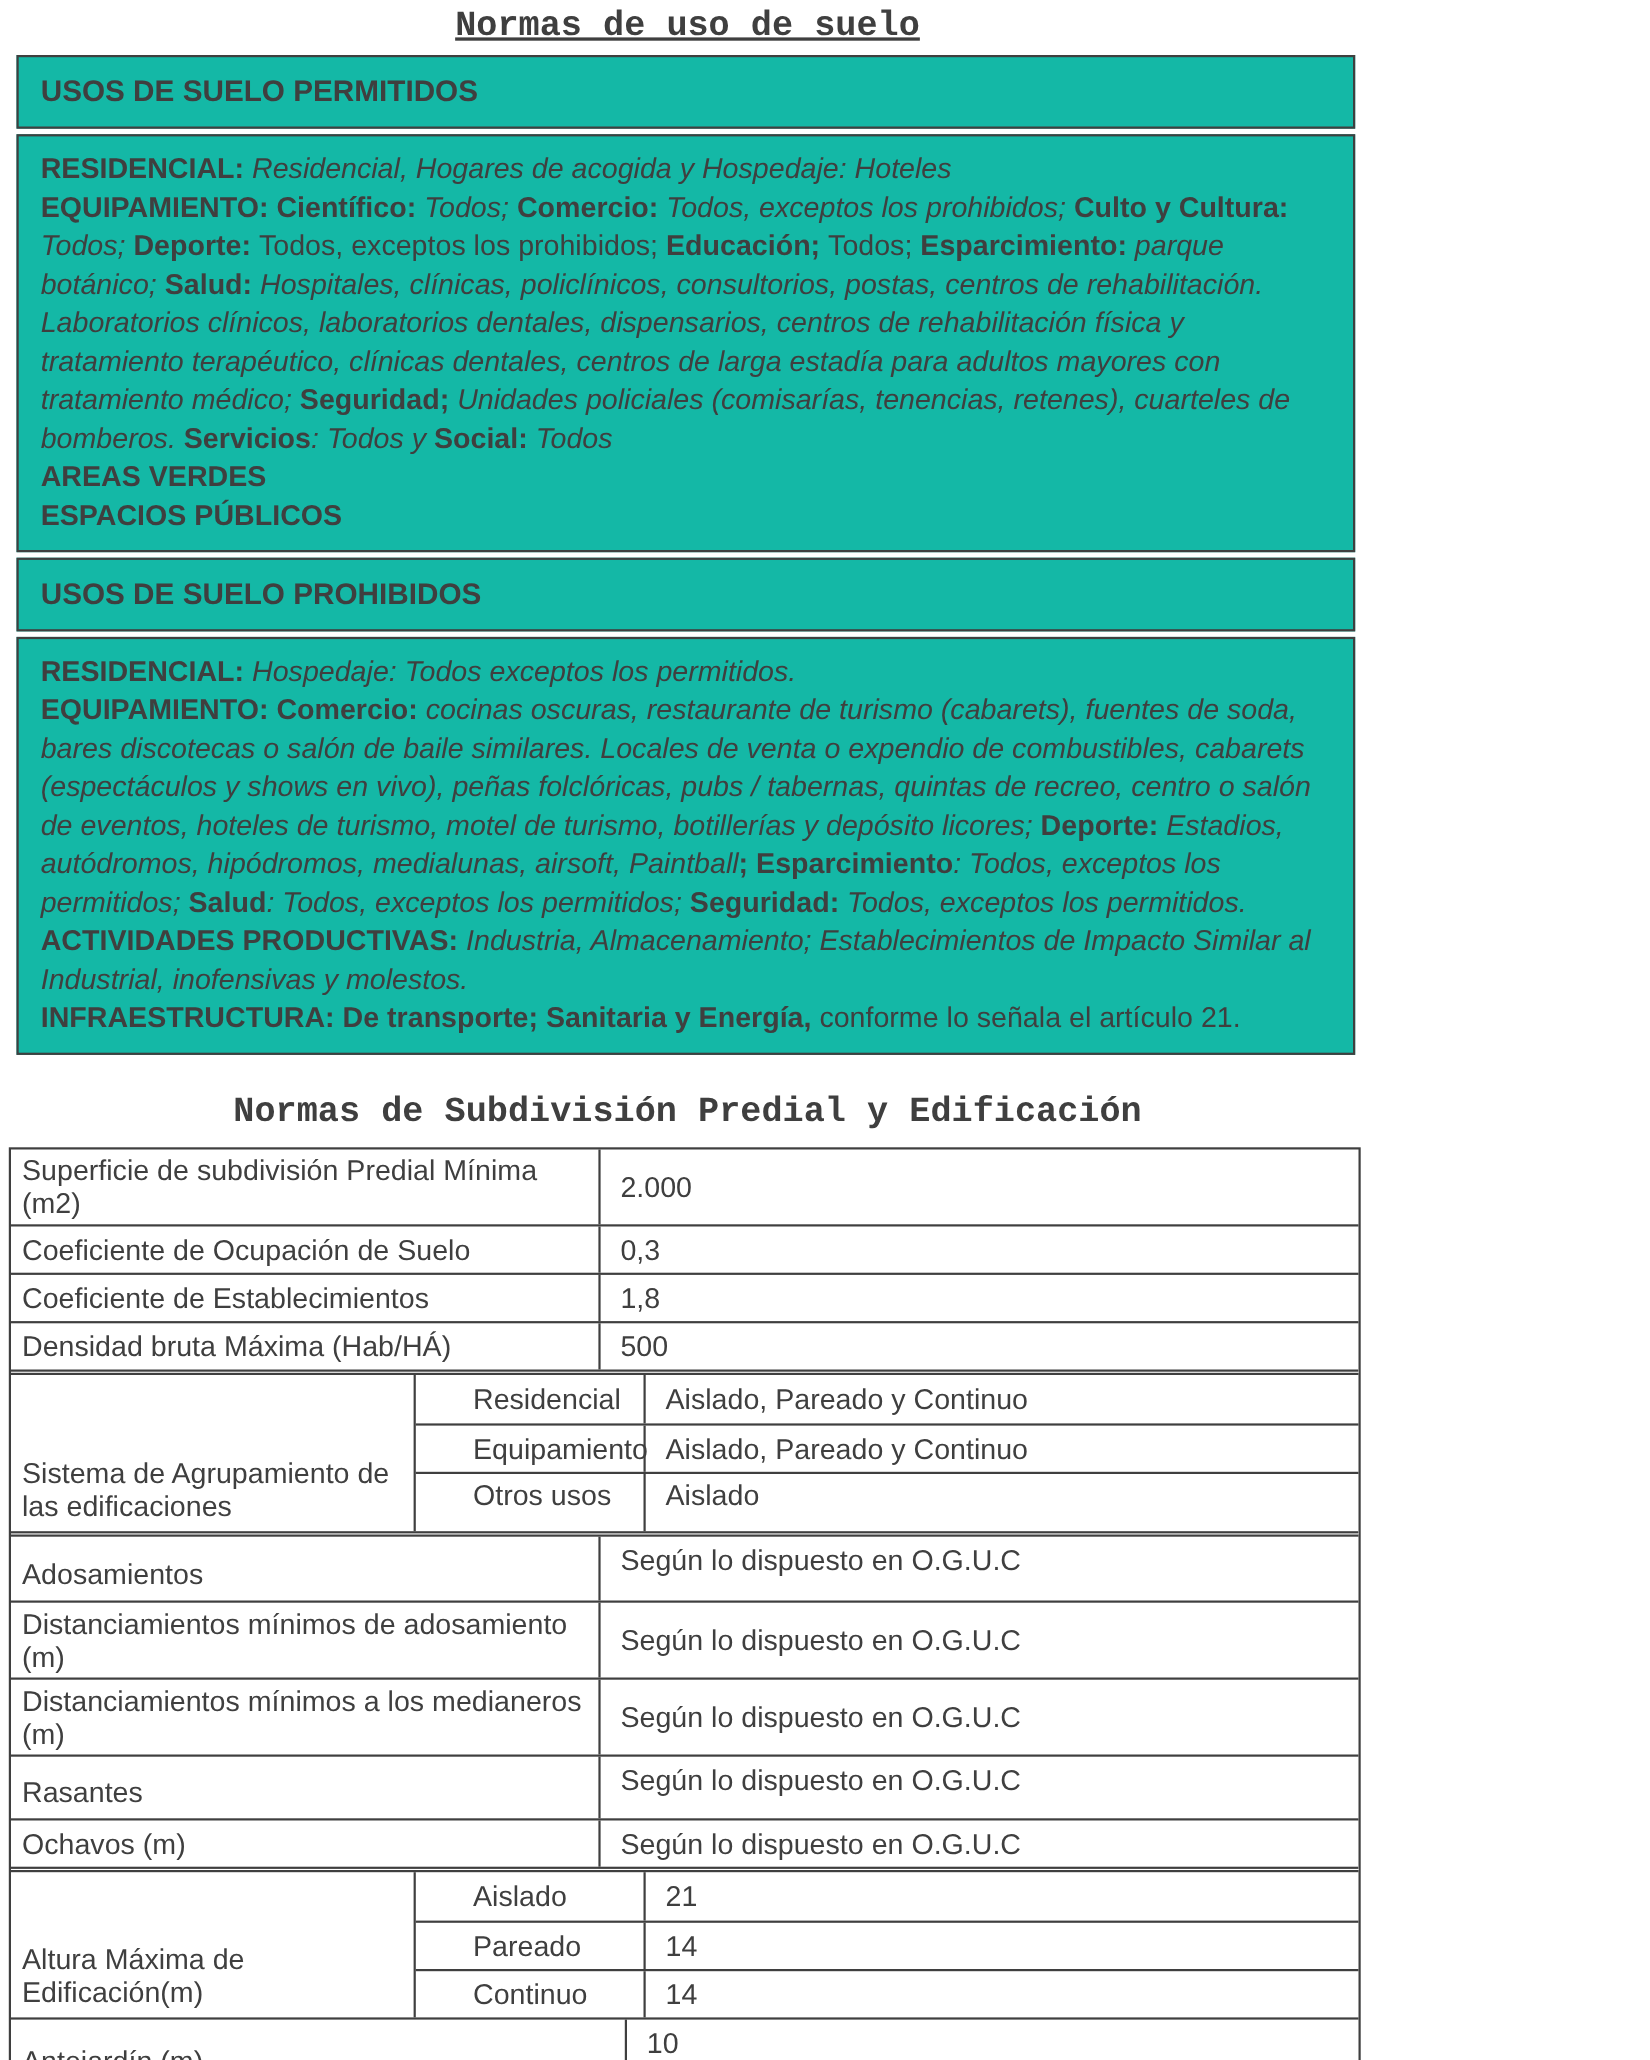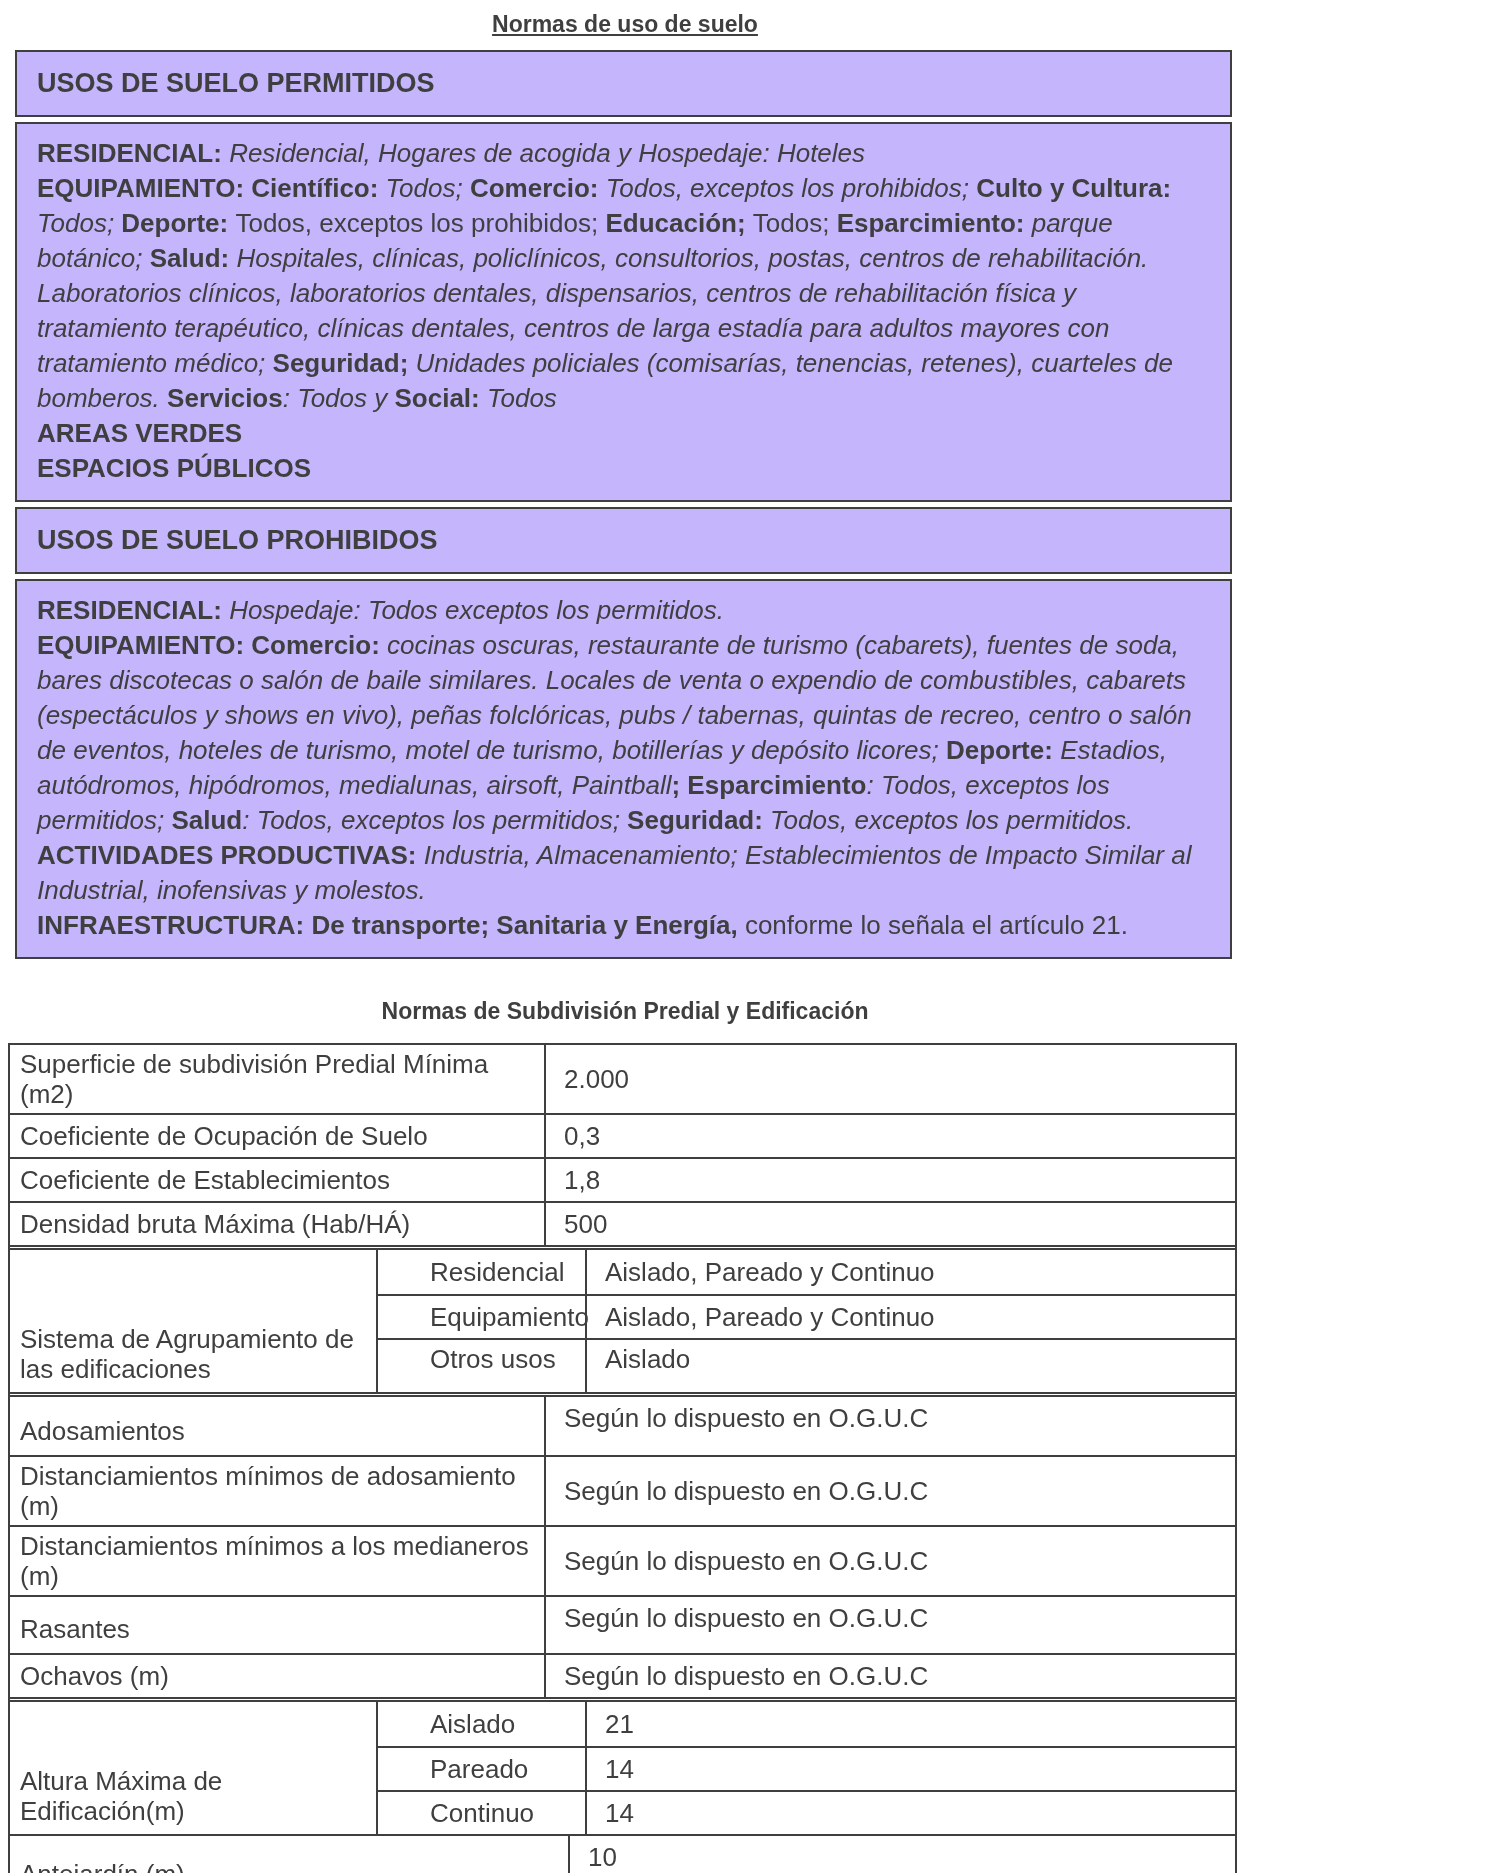--- a/index.html
+++ b/index.html
@@ -9,28 +9,28 @@
     width: 1500px; height: 1873px; overflow: hidden;
     background: #ffffff;
     color: var(--ink);
     font-family: "Liberation Sans", sans-serif;
   }
   .page { width: 1250px; padding-top: 6px; }
 
   
   .title {
     width: 1250px; text-align: center;
-    font-size: 23px; font-weight: bold; line-height: 36px;
+    font-size: 32px; font-weight: bold; line-height: 36px; font-family: Liberation Mono, monospace;
   }
   .title.u { text-decoration: underline; margin-bottom: 8px; }
   .title.t2 { margin-top: 34px; margin-bottom: 14px; }
 
   
   .boxes { margin-left: 15px; width: 1217px; }
-  .section { border: 2px solid var(--ink); background: #c4b5fd; }
+  .section { border: 2px solid var(--ink); background: #14b8a6; }
   .section + .section { margin-top: 5px; }
   .sec-header { padding: 16px 20px; font-size: 27px; font-weight: bold; }
   .sec-body { padding: 12px 20px 14px 20px; }
   .sec-body p { margin: 0; font-size: 26px; line-height: 35px; }
   .rt-b { font-weight: bold; }
   .rt-i { font-style: italic; }
 
   
   .ntable { margin-left: 8px; width: 1229px; border: 2px solid var(--ink); }
   .ntable > .trow { display: flex; align-items: stretch; }

